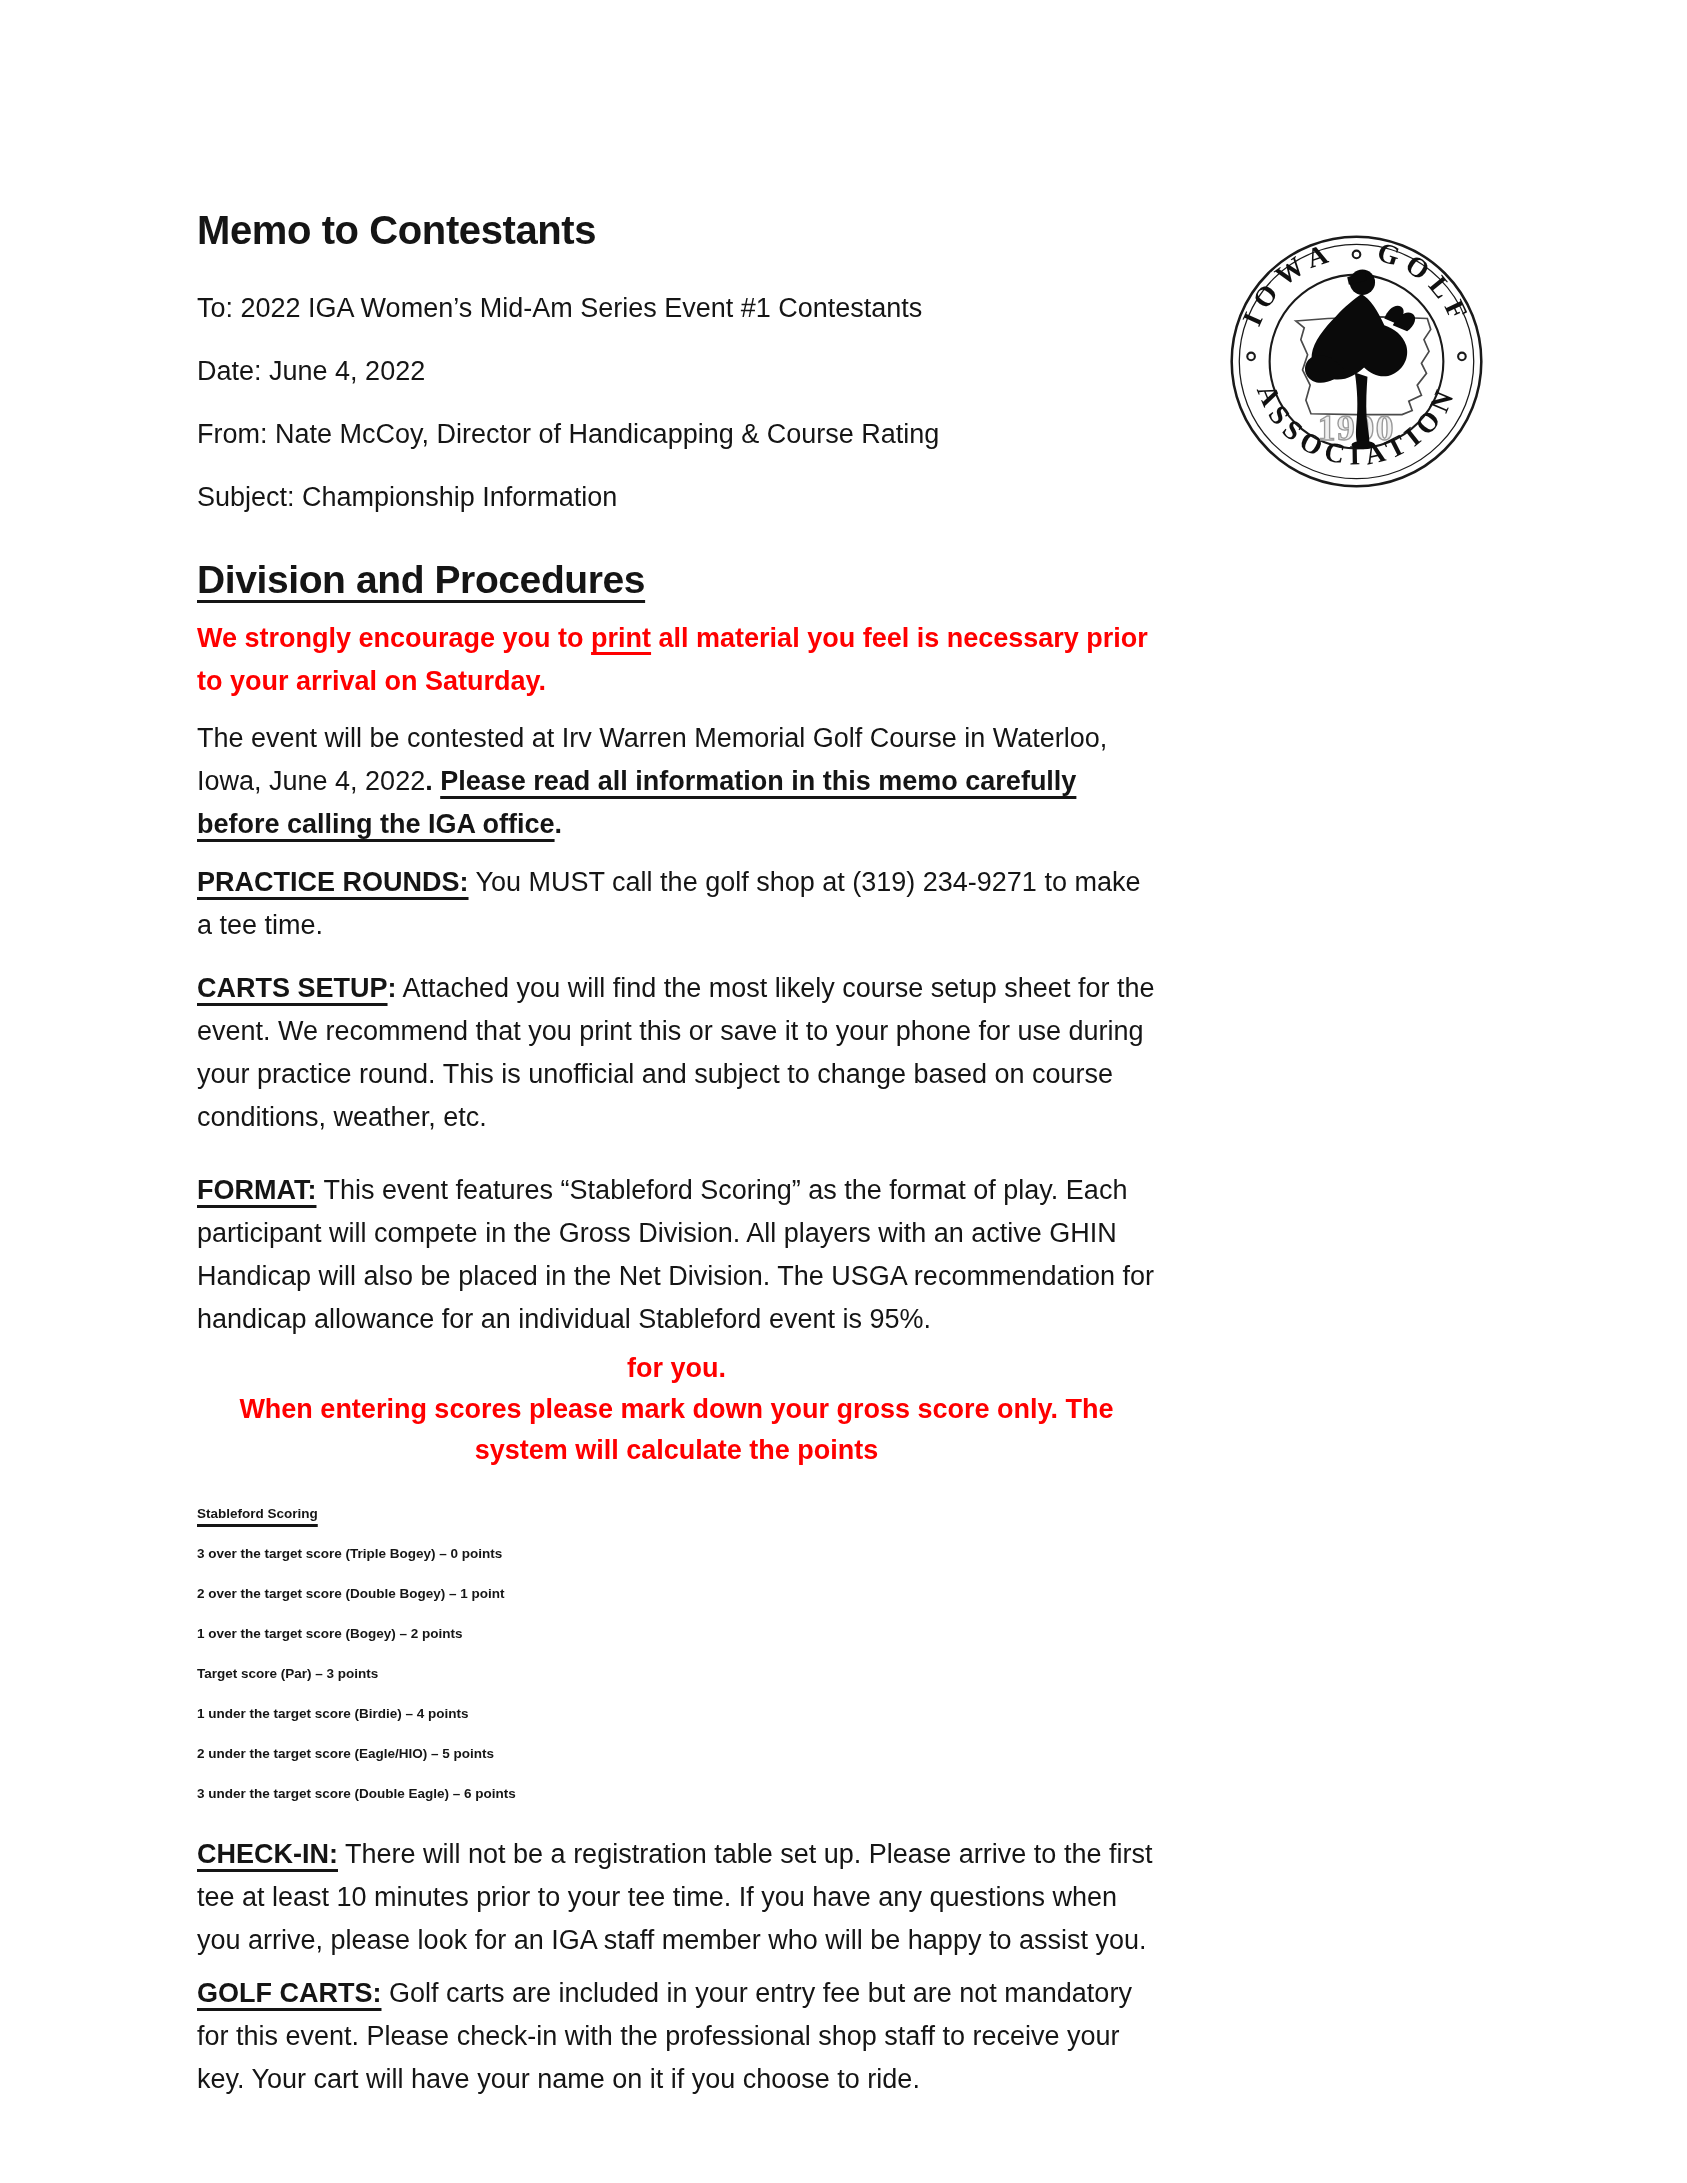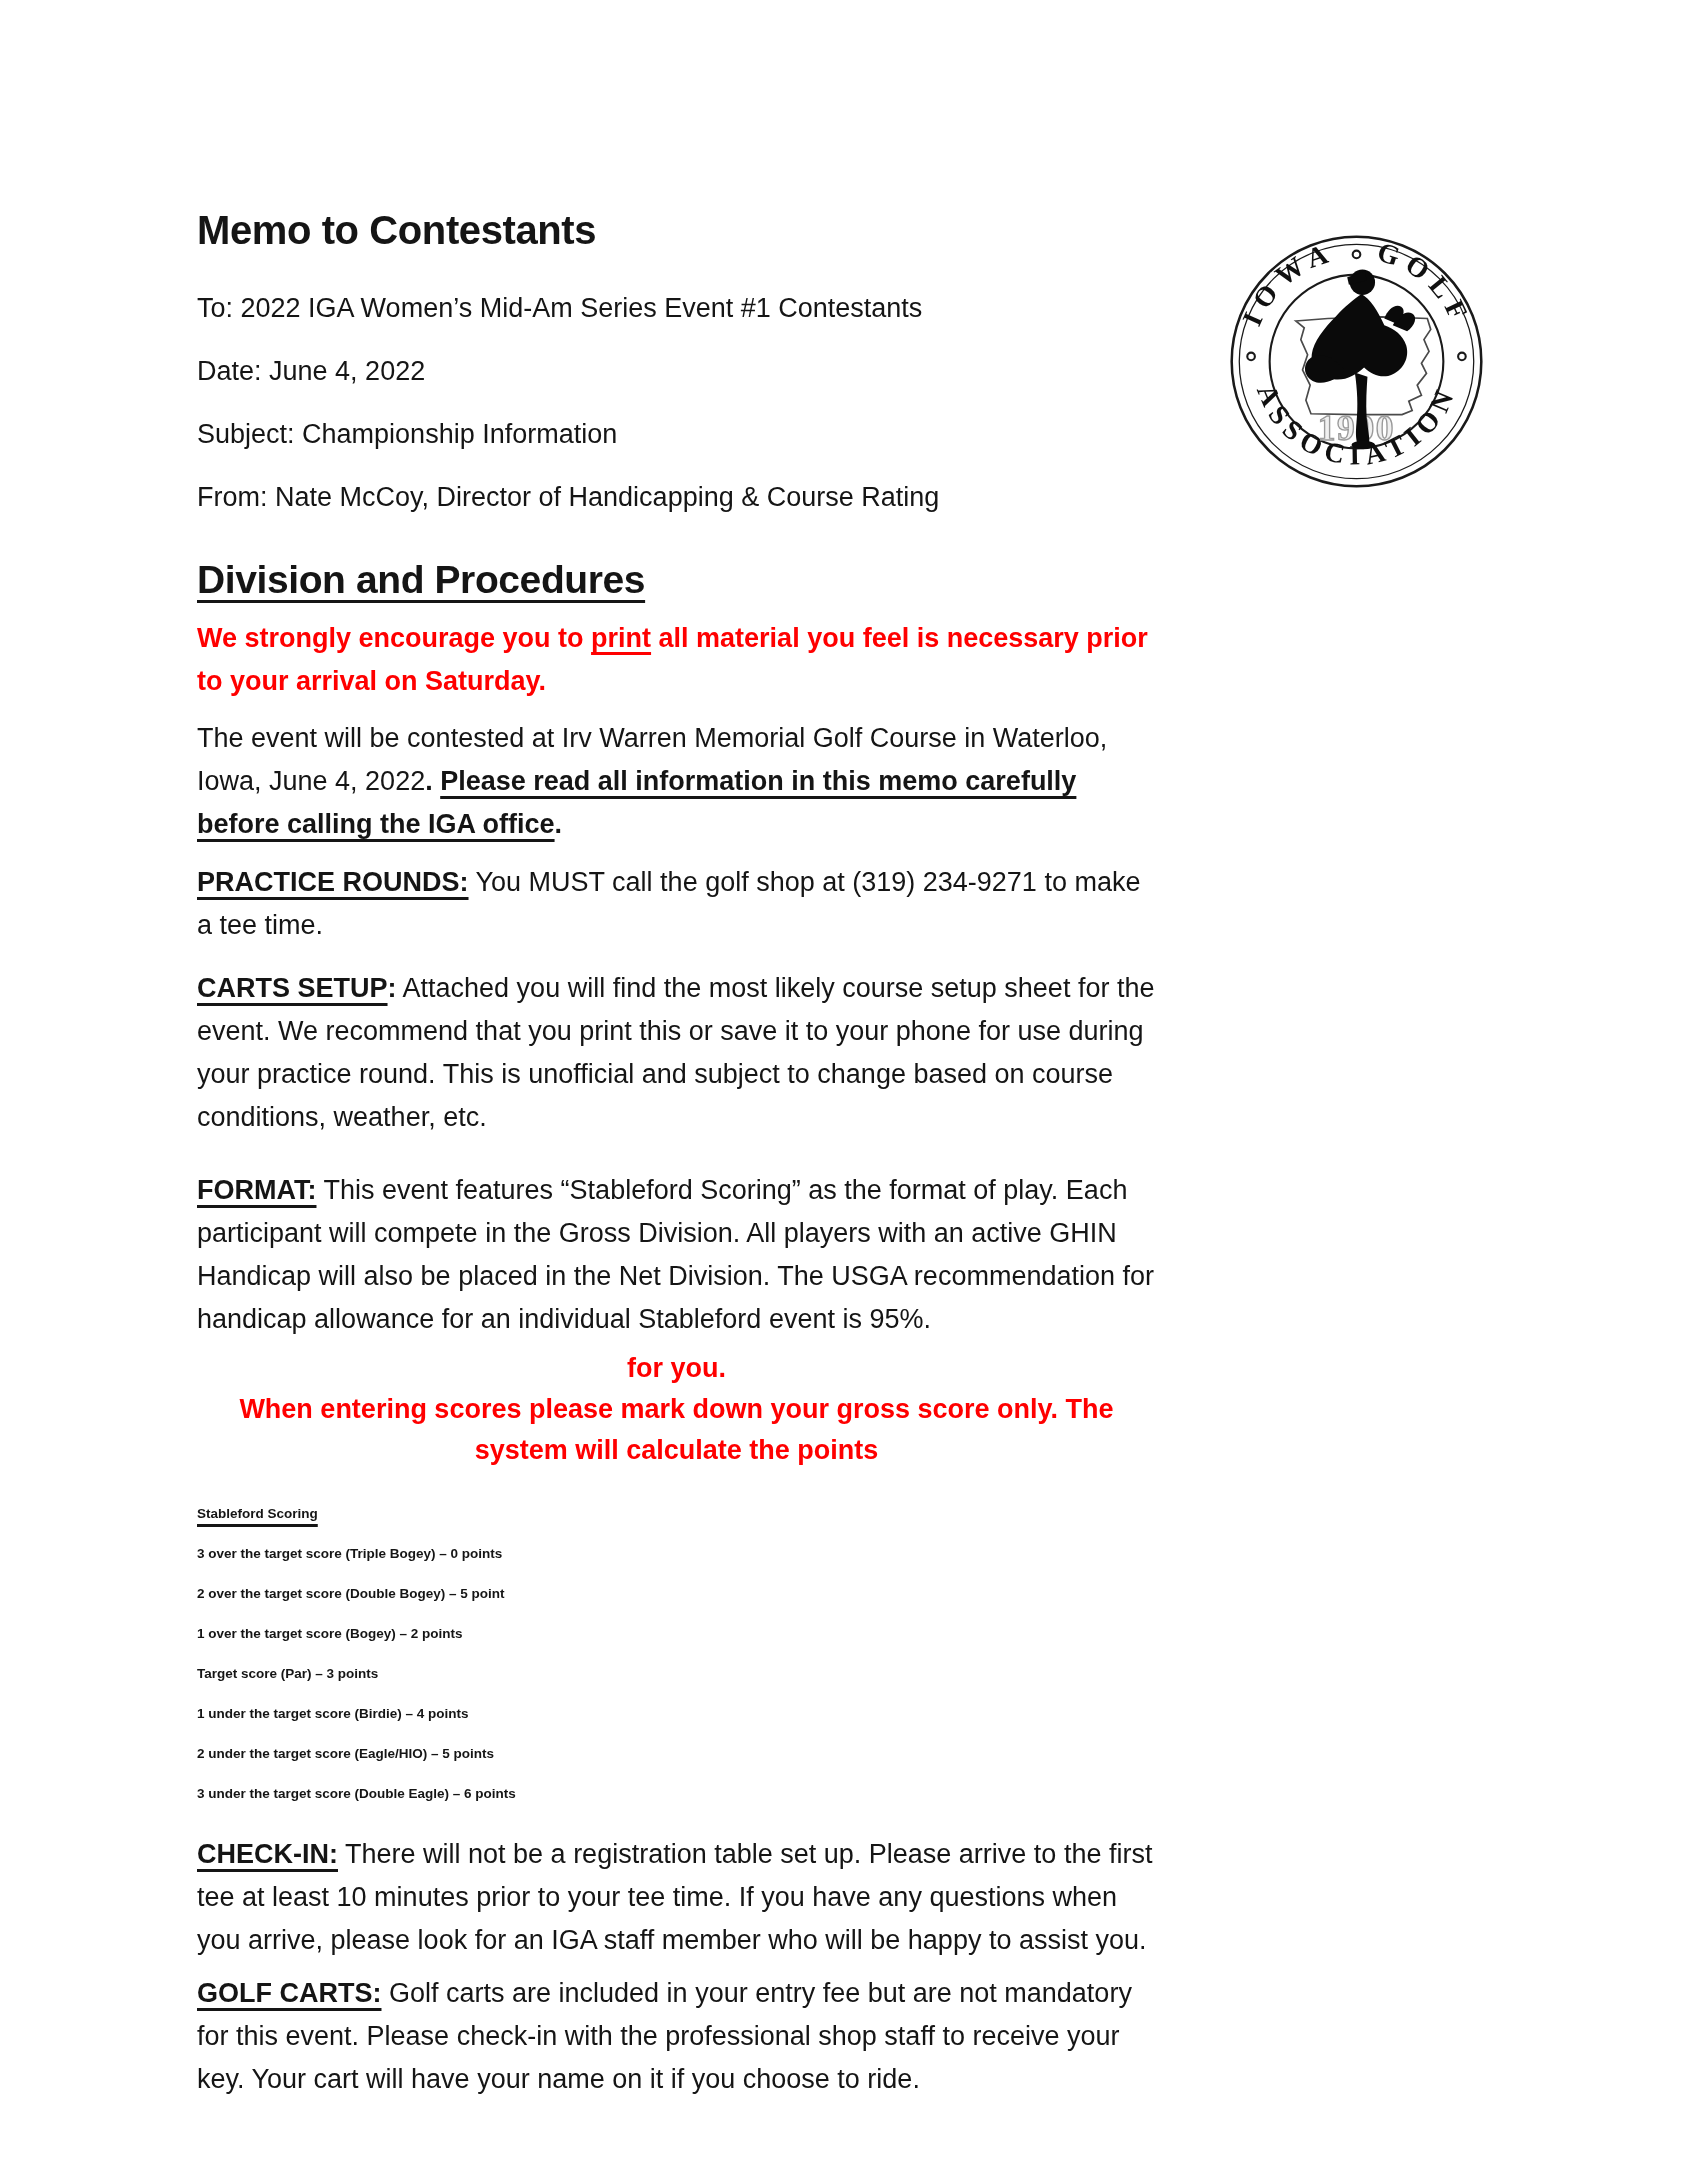--- a/index.html
+++ b/index.html
@@ -107,22 +107,22 @@
         <path d="M183,99 C187,88 196,81 203,85 C209,89 205,99 197,105 Z"></path>
         <path d="M136,160 C127,172 110,179 98,173 C88,168 86,156 93,148 C100,141 112,141 121,147 C128,152 133,156 136,160 Z"></path>
         <path d="M148,163 C151,183 152,203 150,222 C149,234 149,241 151,247 L165,247 C166,240 163,228 162,216 C161,198 162,182 163,168 Z"></path>
         <ellipse cx="158" cy="249" rx="14" ry="5"></ellipse>
       </g>
     </svg>
   </div>
 
   <p class="hfield"><span class="lbl">To:</span><span> 2022 IGA Women’s Mid-Am Series Event #1 Contestants</span></p>
   <p class="hfield"><span class="lbl">Date:</span><span> June 4, 2022</span></p>
+  <p class="hfield"><span class="lbl">From:</span><span> Nate McCoy, Director of Handicapping &amp; Course Rating</span></p>
   <p class="hfield"><span class="lbl">Subject:</span><span> Championship Information</span></p>
-  <p class="hfield"><span class="lbl">From:</span><span> Nate McCoy, Director of Handicapping &amp; Course Rating</span></p>
 
   <h2 class="section-heading"><span class="u">Division and Procedures</span></h2>
 
   <p class="warning"><span>We strongly encourage you to </span><span class="u">print</span><span> all material you feel is necessary prior to your arrival on Saturday.</span></p>
 
   <p class="event-para"><span>The event will be contested at Irv Warren Memorial Golf Course in Waterloo, Iowa, June 4, 2022</span><span class="b">.  </span><span class="bu">Please read all information in this memo carefully before calling the IGA office</span><span class="b">.</span></p>
 
 
   <p class="para-practice"><span class="bu">PRACTICE ROUNDS:</span><span> You MUST call the golf shop at (319) 234-9271 to make a tee time.</span></p>
 
@@ -131,21 +131,21 @@
   <p class="para-format"><span class="bu">FORMAT:</span><span> This event features “Stableford Scoring” as the format of play. Each participant will compete in the Gross Division. All players with an active GHIN Handicap will also be placed in the Net Division. The USGA recommendation for handicap allowance for an individual Stableford event is 95%.</span></p>
 
   <p class="scoring-note">
       <span class="line">for you.</span>
       <span class="line">When entering scores please mark down your gross score only. The system will calculate the points</span>
     </p>
 
   <div class="stableford">
     <div class="head">Stableford Scoring</div>
     <div>3 over the target score (Triple Bogey) – 0 points</div>
-    <div>2 over the target score (Double Bogey) – 5 point</div>
+    <div>2 over the target score (Double Bogey) – 1 point</div>
     <div>1 over the target score (Bogey) – 2 points</div>
     <div>Target score (Par) – 3 points</div>
     <div>1 under the target score (Birdie) – 4 points</div>
     <div>2 under the target score (Eagle/HIO) – 5 points</div>
     <div>3 under the target score (Double Eagle) – 6 points</div>
   </div>
 
   <p class="para-checkin"><span class="bu">CHECK-IN:</span><span> There will not be a registration table set up. Please arrive to the first tee at least 10 minutes prior to your tee time. If you have any questions when you arrive, please look for an IGA staff member who will be happy to assist you.</span></p>
 
   <p class="para-carts"><span class="bu">GOLF CARTS:</span><span> Golf carts are included in your entry fee but are not mandatory for this event. Please check-in with the professional shop staff to receive your key. Your cart will have your name on it if you choose to ride.</span></p>

